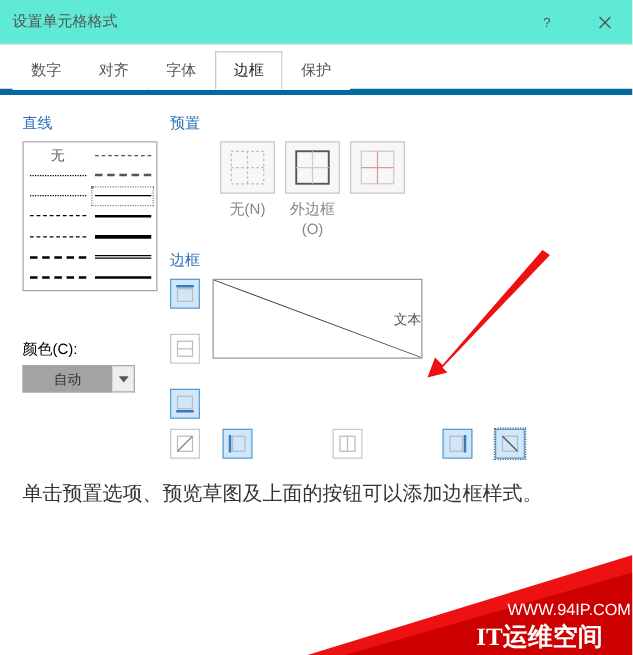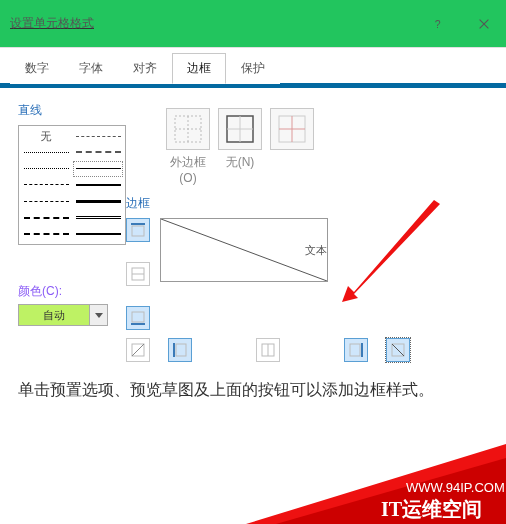--- a/index.html
+++ b/index.html
@@ -1,48 +1,48 @@
 <!DOCTYPE html>
 <html><head>
 <meta charset="utf-8">
 <style>
 * { box-sizing: border-box; margin: 0; padding: 0; }
 body { font-family: "Microsoft YaHei", sans-serif; font-size: 12px; color: #333; background: #fff; width: 506px; height: 524px; position: relative; overflow: hidden; }
 
-.titlebar { display: flex; align-items: center; height: 48px; padding: 0 0 0 10px; background: #22c55e; border-bottom: 1px solid #e0e0e0; text-decoration: underline; }
+.titlebar { display: flex; align-items: center; height: 36px; padding: 0 0 0 10px; background: #5eead4; border-bottom: 1px solid #e0e0e0; }
 .titlebar .title { flex: 1; font-size: 12px; color: #555; }
 .titlebar .winbtn { width: 45px; height: 30px; display: flex; align-items: center; justify-content: center; color: #555; cursor: default; }
 .titlebar .winbtn svg { width: 14px; height: 14px; }
 
 .tabs { display: flex; padding: 4px 10px 0 10px; border-bottom: 5px solid #0369a1; }
 .tab { padding: 6px 14px 6px 14px; font-size: 12px; color: #555; cursor: default; border: 1px solid transparent; margin-right: 0px; position: relative; bottom: -1px; background: #fff; }
 .tab.active { border: 1px solid #c8c8c8; border-bottom: 1px solid #fff; color: #222; }
 
-.content { padding: 14px 18px 0 18px; display: flex; }
+.content { padding: 14px 18px 0 18px; display: flex; gap: 10px; }
 
 .line-panel { width: 108px; }
 .panel-label { color: #2a6fb8; font-size: 12px; margin-bottom: 6px; }
 .style-box { border: 1px solid #a9a9a9; height: 120px; display: grid; grid-template-columns: 1fr 1fr; grid-template-rows: repeat(7, 1fr); padding: 2px; gap: 0 2px; background:#fff; }
 .style-cell { display: flex; align-items: center; justify-content: center; font-size: 11px; color: #555; }
 .ls { width: 90%; height: 0; }
 .ls-solid1 { border-top: 1px solid #000; }
 .ls-solid2 { border-top: 2px solid #000; }
 .ls-dot { border-top: 1px dotted #000; }
 .ls-dash { border-top: 1px dashed #000; }
 .ls-dash2 { border-top: 2px dashed #000; }
 .ls-double { border-top: 3px double #000; }
 .ls-solid3 { border-top: 3px solid #000; }
 .ls-dashdot { border-top: 1px dashed #555; }
 .ls-dashdot2 { border-top: 2px dashed #555; }
 .ls-selected { position: relative; }
 .ls-selected::after { content:""; position:absolute; inset:0; border:1px dotted #888; }
 
 .color-row { margin-top: 28px; }
 .color-select { display: flex; margin-top: 4px; }
-.color-select .sel { border: 1px solid #a9a9a9; width: 72px; height: 22px; display: flex; align-items: center; justify-content: center; font-size: 11px; background: #bef264; }
+.color-select .sel { border: 1px solid #a9a9a9; width: 72px; height: 22px; display: flex; align-items: center; justify-content: center; font-size: 11px; background: #a3a3a3; }
 .color-select .btn { border: 1px solid #a9a9a9; border-left: none; width: 18px; height: 22px; display:flex; align-items:center; justify-content:center; background:#eee; }
 
 .right-panel { flex: 1; }
 .preset-row { display: flex; gap: 8px; margin: 6px 0 2px 40px; }
 .preset { width: 44px; height: 42px; border: 1px solid #c8c8c8; display:flex; align-items:center; justify-content:center; background:#f7f7f7; }
 .preset-labels { display:flex; gap: 8px; margin: 4px 0 10px 40px; }
 .preset-labels span { width:44px; text-align:center; color:#888; }
 
 .border-label { color:#2a6fb8; margin: 10px 0 6px 0; }
 
@@ -78,22 +78,22 @@
   <div class="winbtn">
     <svg viewBox="0 0 16 16">
         <line x1="3" y1="3" x2="13" y2="13" stroke="#555" stroke-width="1.3"></line>
         <line x1="13" y1="3" x2="3" y2="13" stroke="#555" stroke-width="1.3"></line>
       </svg>
   </div>
 </div>
 
 <div class="tabs">
   <div class="tab">数字</div>
+  <div class="tab">对齐</div>
   <div class="tab">字体</div>
-  <div class="tab">对齐</div>
   <div class="tab active">边框</div>
   <div class="tab">保护</div>
 </div>
 
 <div class="content">
 
   <div class="line-panel">
     <div class="panel-label">直线</div>
     <div class="style-box">
       <div class="style-cell">无</div>
@@ -132,33 +132,34 @@
         </div>
       <div class="style-cell">
           <div class="ls ls-dash2"></div>
         </div>
       <div class="style-cell">
           <div class="ls ls-solid2"></div>
         </div>
     </div>
 
     <div class="color-row">
-      <div style="color:#8b5cf6;margin-top:38px;">颜色(C):</div>
+      <div style="color:#000000;margin-top:38px;">颜色(C):</div>
       <div class="color-select">
         <div class="sel">自动</div>
         <div class="btn">
           <svg width="8" height="8" viewBox="0 0 8 8">
               <polygon points="0,2 8,2 4,7" fill="#555"></polygon>
             </svg>
         </div>
       </div>
     </div>
   </div>
 
   <div class="right-panel">
+    <div class="panel-label">预置</div>
     <div class="preset-row">
       <div class="preset">
         <svg width="28" height="28" viewBox="0 0 28 28">
             <rect x="1" y="1" width="26" height="26" fill="none" stroke="#bbb" stroke-dasharray="2,2"></rect>
             <line x1="14" y1="1" x2="14" y2="27" stroke="#bbb" stroke-dasharray="2,2"></line>
             <line x1="1" y1="14" x2="27" y2="14" stroke="#bbb" stroke-dasharray="2,2"></line>
           </svg>
       </div>
       <div class="preset">
         <svg width="28" height="28" viewBox="0 0 28 28">
@@ -169,22 +170,22 @@
       </div>
       <div class="preset">
         <svg width="28" height="28" viewBox="0 0 28 28">
             <rect x="1" y="1" width="26" height="26" fill="none" stroke="#ccc"></rect>
             <line x1="14" y1="1" x2="14" y2="27" stroke="#d99"></line>
             <line x1="1" y1="14" x2="27" y2="14" stroke="#d99"></line>
           </svg>
       </div>
     </div>
     <div class="preset-labels">
+      <span>无(N)</span>
       <span>外边框(O)</span>
-      <span>无(N)</span>
     </div>
 
     <div class="border-label">边框</div>
 
     <div class="border-area">
       <div class="side-btns">
         <div class="bbtn sel">
           <svg width="16" height="16" viewBox="0 0 16 16">
               <line x1="1" y1="2" x2="15" y2="2" stroke="#3a7ab8" stroke-width="2"></line>
               <rect x="2" y="4" width="12" height="10" fill="none" stroke="#bbb"></rect>

